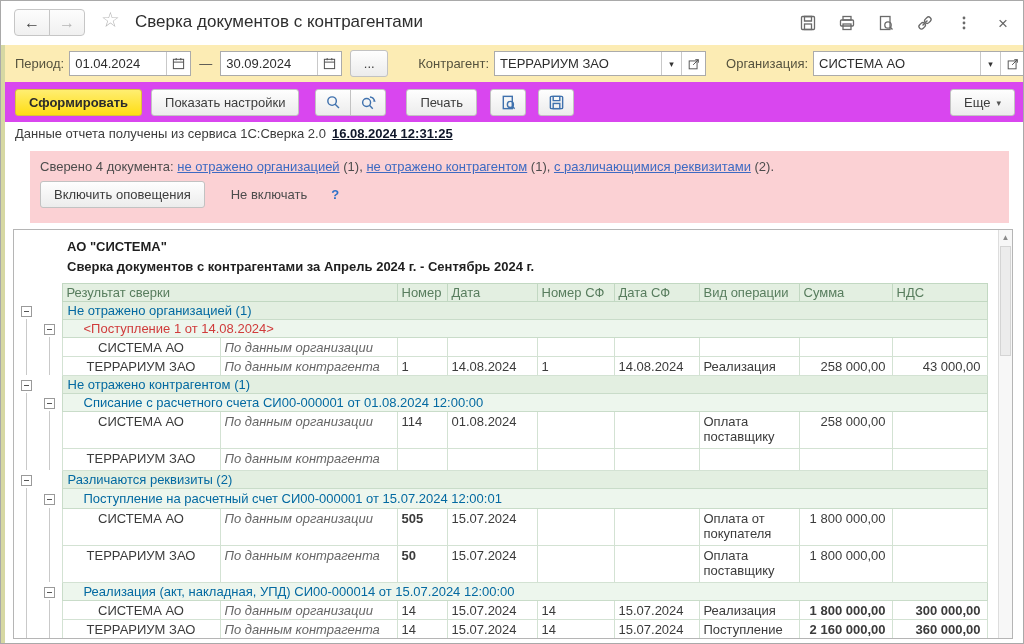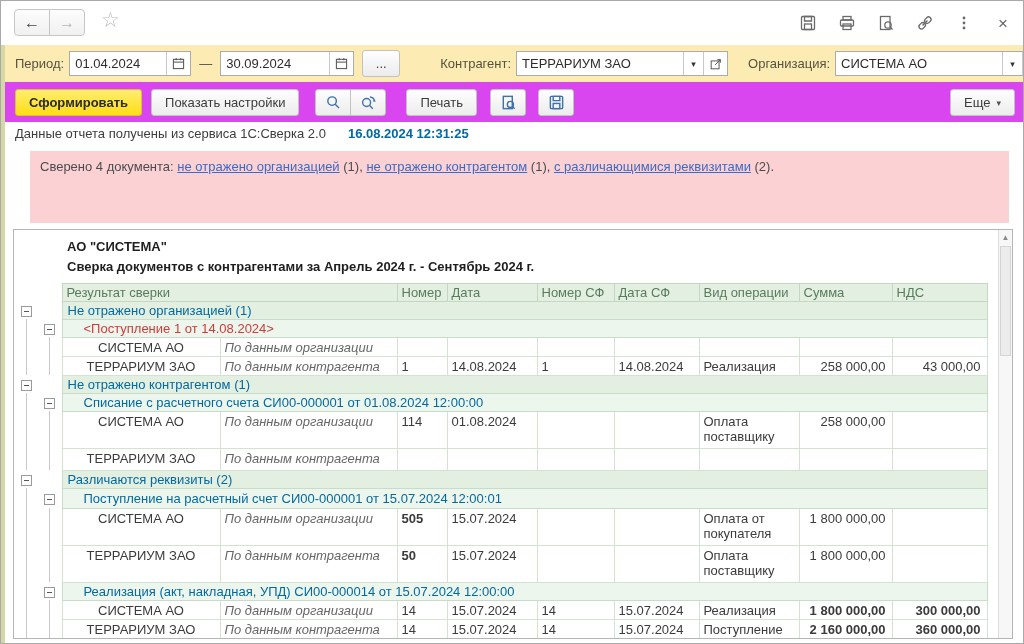--- a/index.html
+++ b/index.html
@@ -40,21 +40,21 @@
   .icobtn { width:36px; padding:0; }
   .icobtn svg { stroke:#3f71ad; fill:none; stroke-width:1.5; }
   .grp { display:flex; }
   .grp .icobtn + .icobtn { margin-left:-1px; border-radius:0 3px 3px 0; }
   .grp .icobtn:first-child { border-radius:3px 0 0 3px; }
   .more-btn { margin-left:auto; }
   .more-btn .tri { font-size:9px; color:#555; margin-left:6px; }
 
   
   .infoline { position:absolute; left:4px; right:0; top:121px; height:26px; padding-left:10px; line-height:24px; color:#3d3d3d; }
-  .infoline b { color:#0369a1; margin-left:22px; }
+  .infoline b { color:#0f172a; margin-left:6px;text-decoration:underline; }
 
   
   .notice { position:absolute; left:29px; right:14px; top:150px; height:72px; background:#fbd1d4; padding:8px 10px 0 10px; }
   .nline1 { color:#4c4c4c; white-space:nowrap; }
   .nlink { color:#3d6ac2; text-decoration:underline; cursor:pointer; }
   .nline2 { margin-top:7px; display:flex; align-items:center; }
   .dismiss { margin-left:26px; color:#4c4c4c; cursor:pointer; }
   .qmark { margin-left:24px; color:#2e71c8; font-weight:700; cursor:pointer; }
 
   
@@ -93,20 +93,21 @@
   <div class="topbar">
     <div class="navgroup">
       <div class="navbtn back">
           <span>←</span>
         </div>
       <div class="navbtn fwd">
           <span>→</span>
         </div>
     </div>
     <div class="star">☆</div>
+    <div class="wtitle">Сверка документов с контрагентами</div>
     <div class="topicons">
       <div class="tico">
         <svg width="18" height="18" viewBox="0 0 18 18">
             <rect x="2.5" y="2.5" width="13" height="13" rx="1"></rect>
             <path d="M5.5 2.5 h7 v4.5 h-7 z"></path>
             <rect x="5.5" y="10" width="7" height="5.5"></rect>
           </svg>
       </div>
       <div class="tico">
         <svg width="18" height="18" viewBox="0 0 18 18">
@@ -151,33 +152,33 @@
       <span class="seg">
         <svg width="13" height="13" viewBox="0 0 14 14">
             <rect x="1.5" y="2.5" width="11" height="10"></rect>
             <line x1="1.5" y1="5.5" x2="12.5" y2="5.5"></line>
             <line x1="4.5" y1="1" x2="4.5" y2="3.5"></line>
             <line x1="9.5" y1="1" x2="9.5" y2="3.5"></line>
           </svg>
       </span>
     </div>
     <span class="dash">—</span>
-    <div class="inp" style="width:134px">
+    <div class="inp" style="width:122px">
       <input value="30.09.2024" style="">
       <span class="seg">
         <svg width="13" height="13" viewBox="0 0 14 14">
             <rect x="1.5" y="2.5" width="11" height="10"></rect>
             <line x1="1.5" y1="5.5" x2="12.5" y2="5.5"></line>
             <line x1="4.5" y1="1" x2="4.5" y2="3.5"></line>
             <line x1="9.5" y1="1" x2="9.5" y2="3.5"></line>
           </svg>
       </span>
     </div>
     <button class="btn dots-btn">...</button>
-    <span class="flabel" style="margin-left:40px">Контрагент:</span>
+    <span class="flabel" style="margin-left:30px">Контрагент:</span>
     <div class="inp" style="width:212px">
       <input value="ТЕРРАРИУМ ЗАО" style="">
       <span class="arrowseg">▾</span>
       <span class="seg">
         <svg width="14" height="14" viewBox="0 0 16 16">
             <rect x="2.5" y="4.5" width="9" height="9"></rect>
             <path d="M7 9 l6-6 M9.5 3 h3.5 v3.5"></path>
           </svg>
       </span>
     </div>
@@ -241,20 +242,25 @@
   <div class="notice">
     <div class="nline1">
       <span>Сверено 4 документа:</span>
       <span class="nlink">не отражено организацией</span>
       <span>(1),</span>
       <span class="nlink">не отражено контрагентом</span>
       <span>(1),</span>
       <span class="nlink">с различающимися реквизитами</span>
       <span>(2).</span>
     </div>
+    <div class="nline2">
+      <button class="btn">Включить оповещения</button>
+      <span class="dismiss">Не включать</span>
+      <span class="qmark">?</span>
+    </div>
   </div>
 
   <div class="report">
     <table class="rep">
       <colgroup>
         <col style="width:24px">
           <col style="width:24px">
           <col style="width:158px">
           <col style="width:177px">
         <col style="width:50px">

